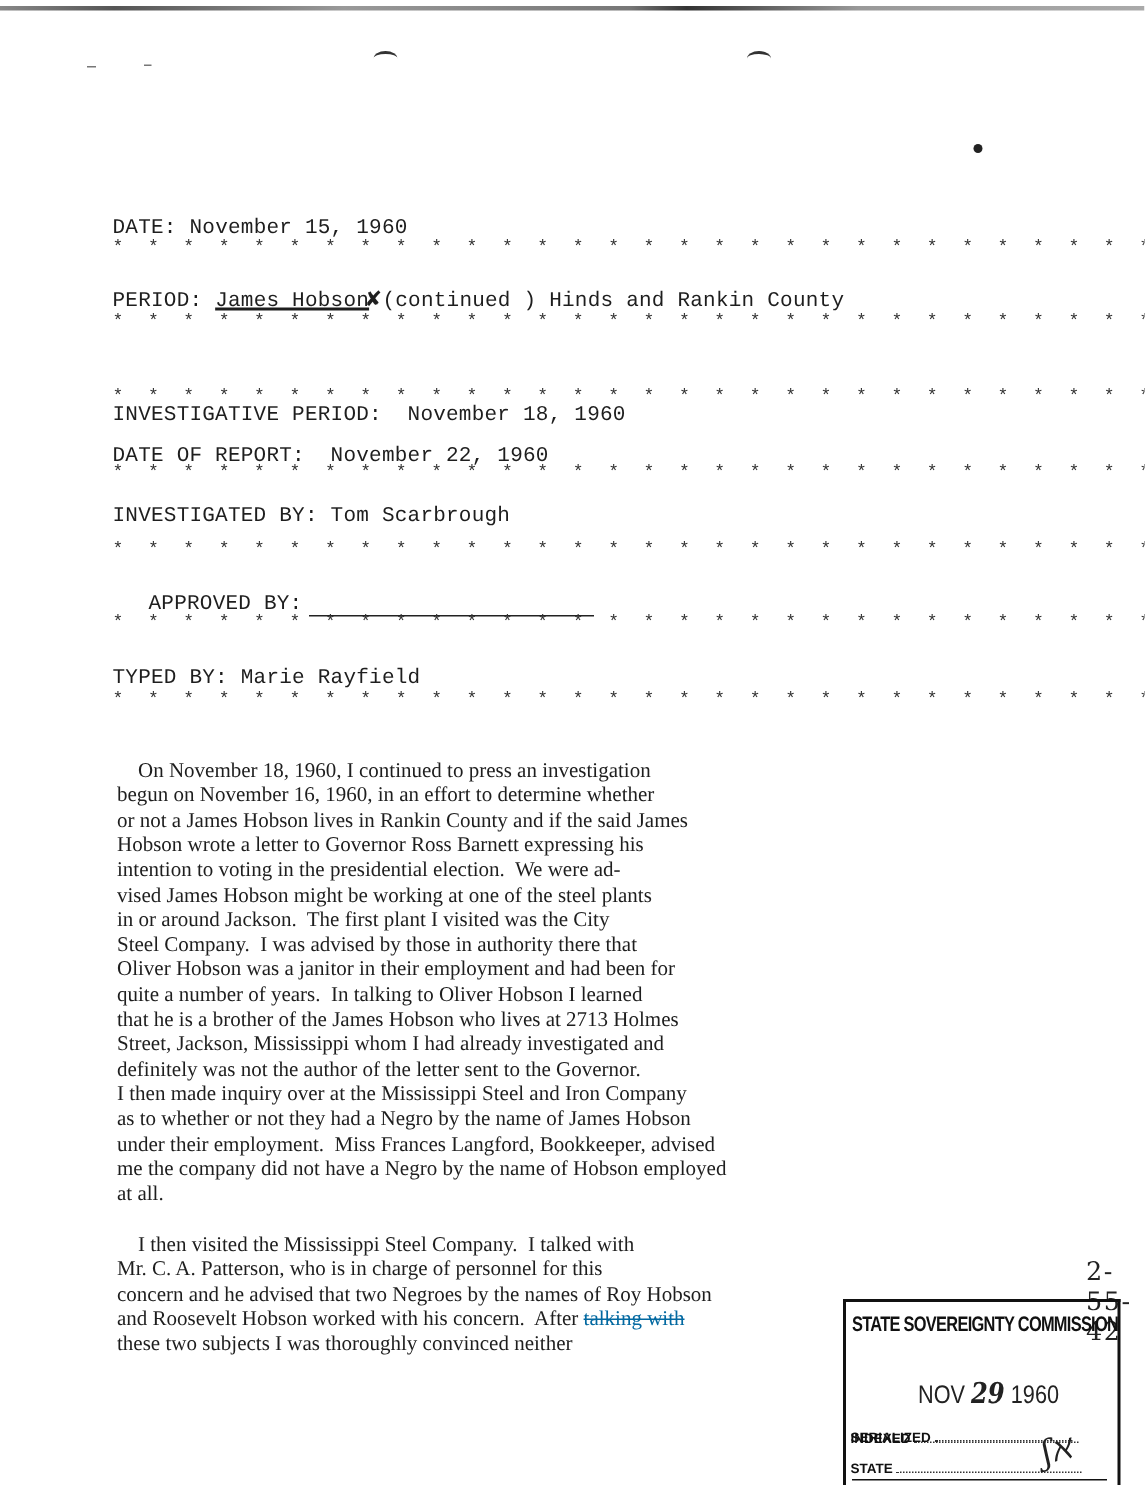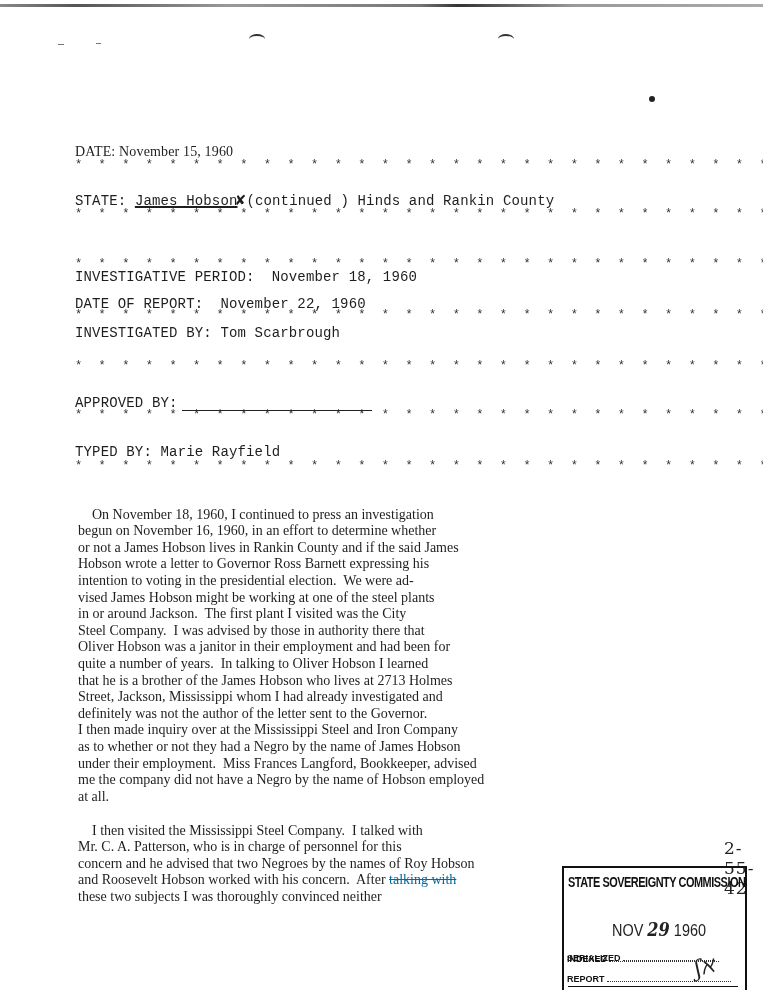--- a/index.html
+++ b/index.html
@@ -38,52 +38,52 @@
 </head>
 <body>
 
 <div class="topbar"></div>
 <div class="arc" style="left:249px;top:34px;"></div>
 <div class="arc" style="left:498px;top:34px;"></div>
 <div class="dash" style="left:58px;top:44px;width:6px;"></div>
 <div class="dash" style="left:96px;top:43px;width:5px;"></div>
 <div class="dot" style="left:649px;top:96px;"></div>
 
-<div class="field" style="top:144px;font-family:Liberation Serif, serif;"><span>DATE:</span> <span>November 15, 1960</span></div>
+<div class="field" style="top:144px;"><span>DATE:</span> <span>November 15, 1960</span></div>
 <div class="stars" style="top:158px;">* * * * * * * * * * * * * * * * * * * * * * * * * * * * * * * * *</div>
 
-<div class="field" style="top:192px;"><span>STATE:</span> <span class="ul">James Hobson</span><span class="check">✘</span><span>(continued ) Hinds and Rankin County</span></div>
+<div class="field" style="top:192px;"><span>PERIOD:</span> <span class="ul">James Hobson</span><span class="check">✘</span><span>(continued ) Hinds and Rankin County</span></div>
 <div class="stars" style="top:207px;">* * * * * * * * * * * * * * * * * * * * * * * * * * * * * * * * *</div>
 
 <div class="field" style="top:242px;margin-top:27px;"><span>INVESTIGATIVE PERIOD:</span>  <span>November 18, 1960</span></div>
 <div class="stars" style="top:257px;">* * * * * * * * * * * * * * * * * * * * * * * * * * * * * * * * *</div>
 
 <div class="field" style="top:296px;"><span>DATE OF REPORT:</span>  <span>November 22, 1960</span></div>
 <div class="stars" style="top:308px;">* * * * * * * * * * * * * * * * * * * * * * * * * * * * * * * * *</div>
 
-<div class="field" style="top:325px;"><span>INVESTIGATED BY:</span> <span>Tom Scarbrough</span></div>
+<div class="field" style="top:336px;"><span>INVESTIGATED BY:</span> <span>Tom Scarbrough</span></div>
 <div class="stars" style="top:359px;">* * * * * * * * * * * * * * * * * * * * * * * * * * * * * * * * *</div>
 
-<div class="field" style="top:395px;"><span>APPROVED BY:</span><span class="approve-line"></span></div>
+<div class="field" style="top:395px;margin-left:24px;"><span>APPROVED BY:</span><span class="approve-line"></span></div>
 <div class="stars" style="top:408px;">* * * * * * * * * * * * * * * * * * * * * * * * * * * * * * * * *</div>
 
 <div class="field" style="top:444px;text-align:right;"><span>TYPED BY:</span> <span>Marie Rayfield</span></div>
 <div class="stars" style="top:459px;">* * * * * * * * * * * * * * * * * * * * * * * * * * * * * * * * *</div>
 
 <div class="body-text" style="top:490px;">
 <div>    On November 18, 1960, I continued to press an investigation</div><div>begun on November 16, 1960, in an effort to determine whether</div><div>or not a James Hobson lives in Rankin County and if the said James</div><div>Hobson wrote a letter to Governor Ross Barnett expressing his</div><div>intention to voting in the presidential election.  We were ad-</div><div>vised James Hobson might be working at one of the steel plants</div><div>in or around Jackson.  The first plant I visited was the City</div><div>Steel Company.  I was advised by those in authority there that</div><div>Oliver Hobson was a janitor in their employment and had been for</div><div>quite a number of years.  In talking to Oliver Hobson I learned</div><div>that he is a brother of the James Hobson who lives at 2713 Holmes</div><div>Street, Jackson, Mississippi whom I had already investigated and</div><div>definitely was not the author of the letter sent to the Governor.</div><div>I then made inquiry over at the Mississippi Steel and Iron Company</div><div>as to whether or not they had a Negro by the name of James Hobson</div><div>under their employment.  Miss Frances Langford, Bookkeeper, advised</div><div>me the company did not have a Negro by the name of Hobson employed</div><div>at all.</div>
 </div>
 
 <div class="body-text" style="top:806px;">
 <div>    I then visited the Mississippi Steel Company.  I talked with</div><div>Mr. C. A. Patterson, who is in charge of personnel for this</div><div>concern and he advised that two Negroes by the names of Roy Hobson</div><div><span>and Roosevelt Hobson worked with his concern.  After</span> <span class="strike">talking with</span></div><div>these two subjects I was thoroughly convinced neither</div>
 </div>
 
 <div class="doc-number">2-55-42</div>
 
 <div class="stamp">
   <div class="stamp-title">STATE SOVEREIGNTY COMMISSION</div>
   <div class="stamp-date"><span>NOV</span> <span class="hand">29</span> <span>1960</span></div>
   <div class="stamp-row" style="top:86px;"><span>INDEXED</span><span class="dots"></span></div>
   <div class="stamp-row" style="top:85px;"><span>SERIALIZED</span><span class="dots" style="width:92px"></span></div>
-  <div class="stamp-row" style="top:106px;"><span>REPORT</span><span class="dots" style="width:124px"></span></div>
+  <div class="stamp-row" style="top:106px;"><span>STATE</span><span class="dots" style="width:124px"></span></div>
   <div class="initials">ʃℵ</div>
   <div class="stamp-cells"></div>
 </div>
 
 </body></html>

